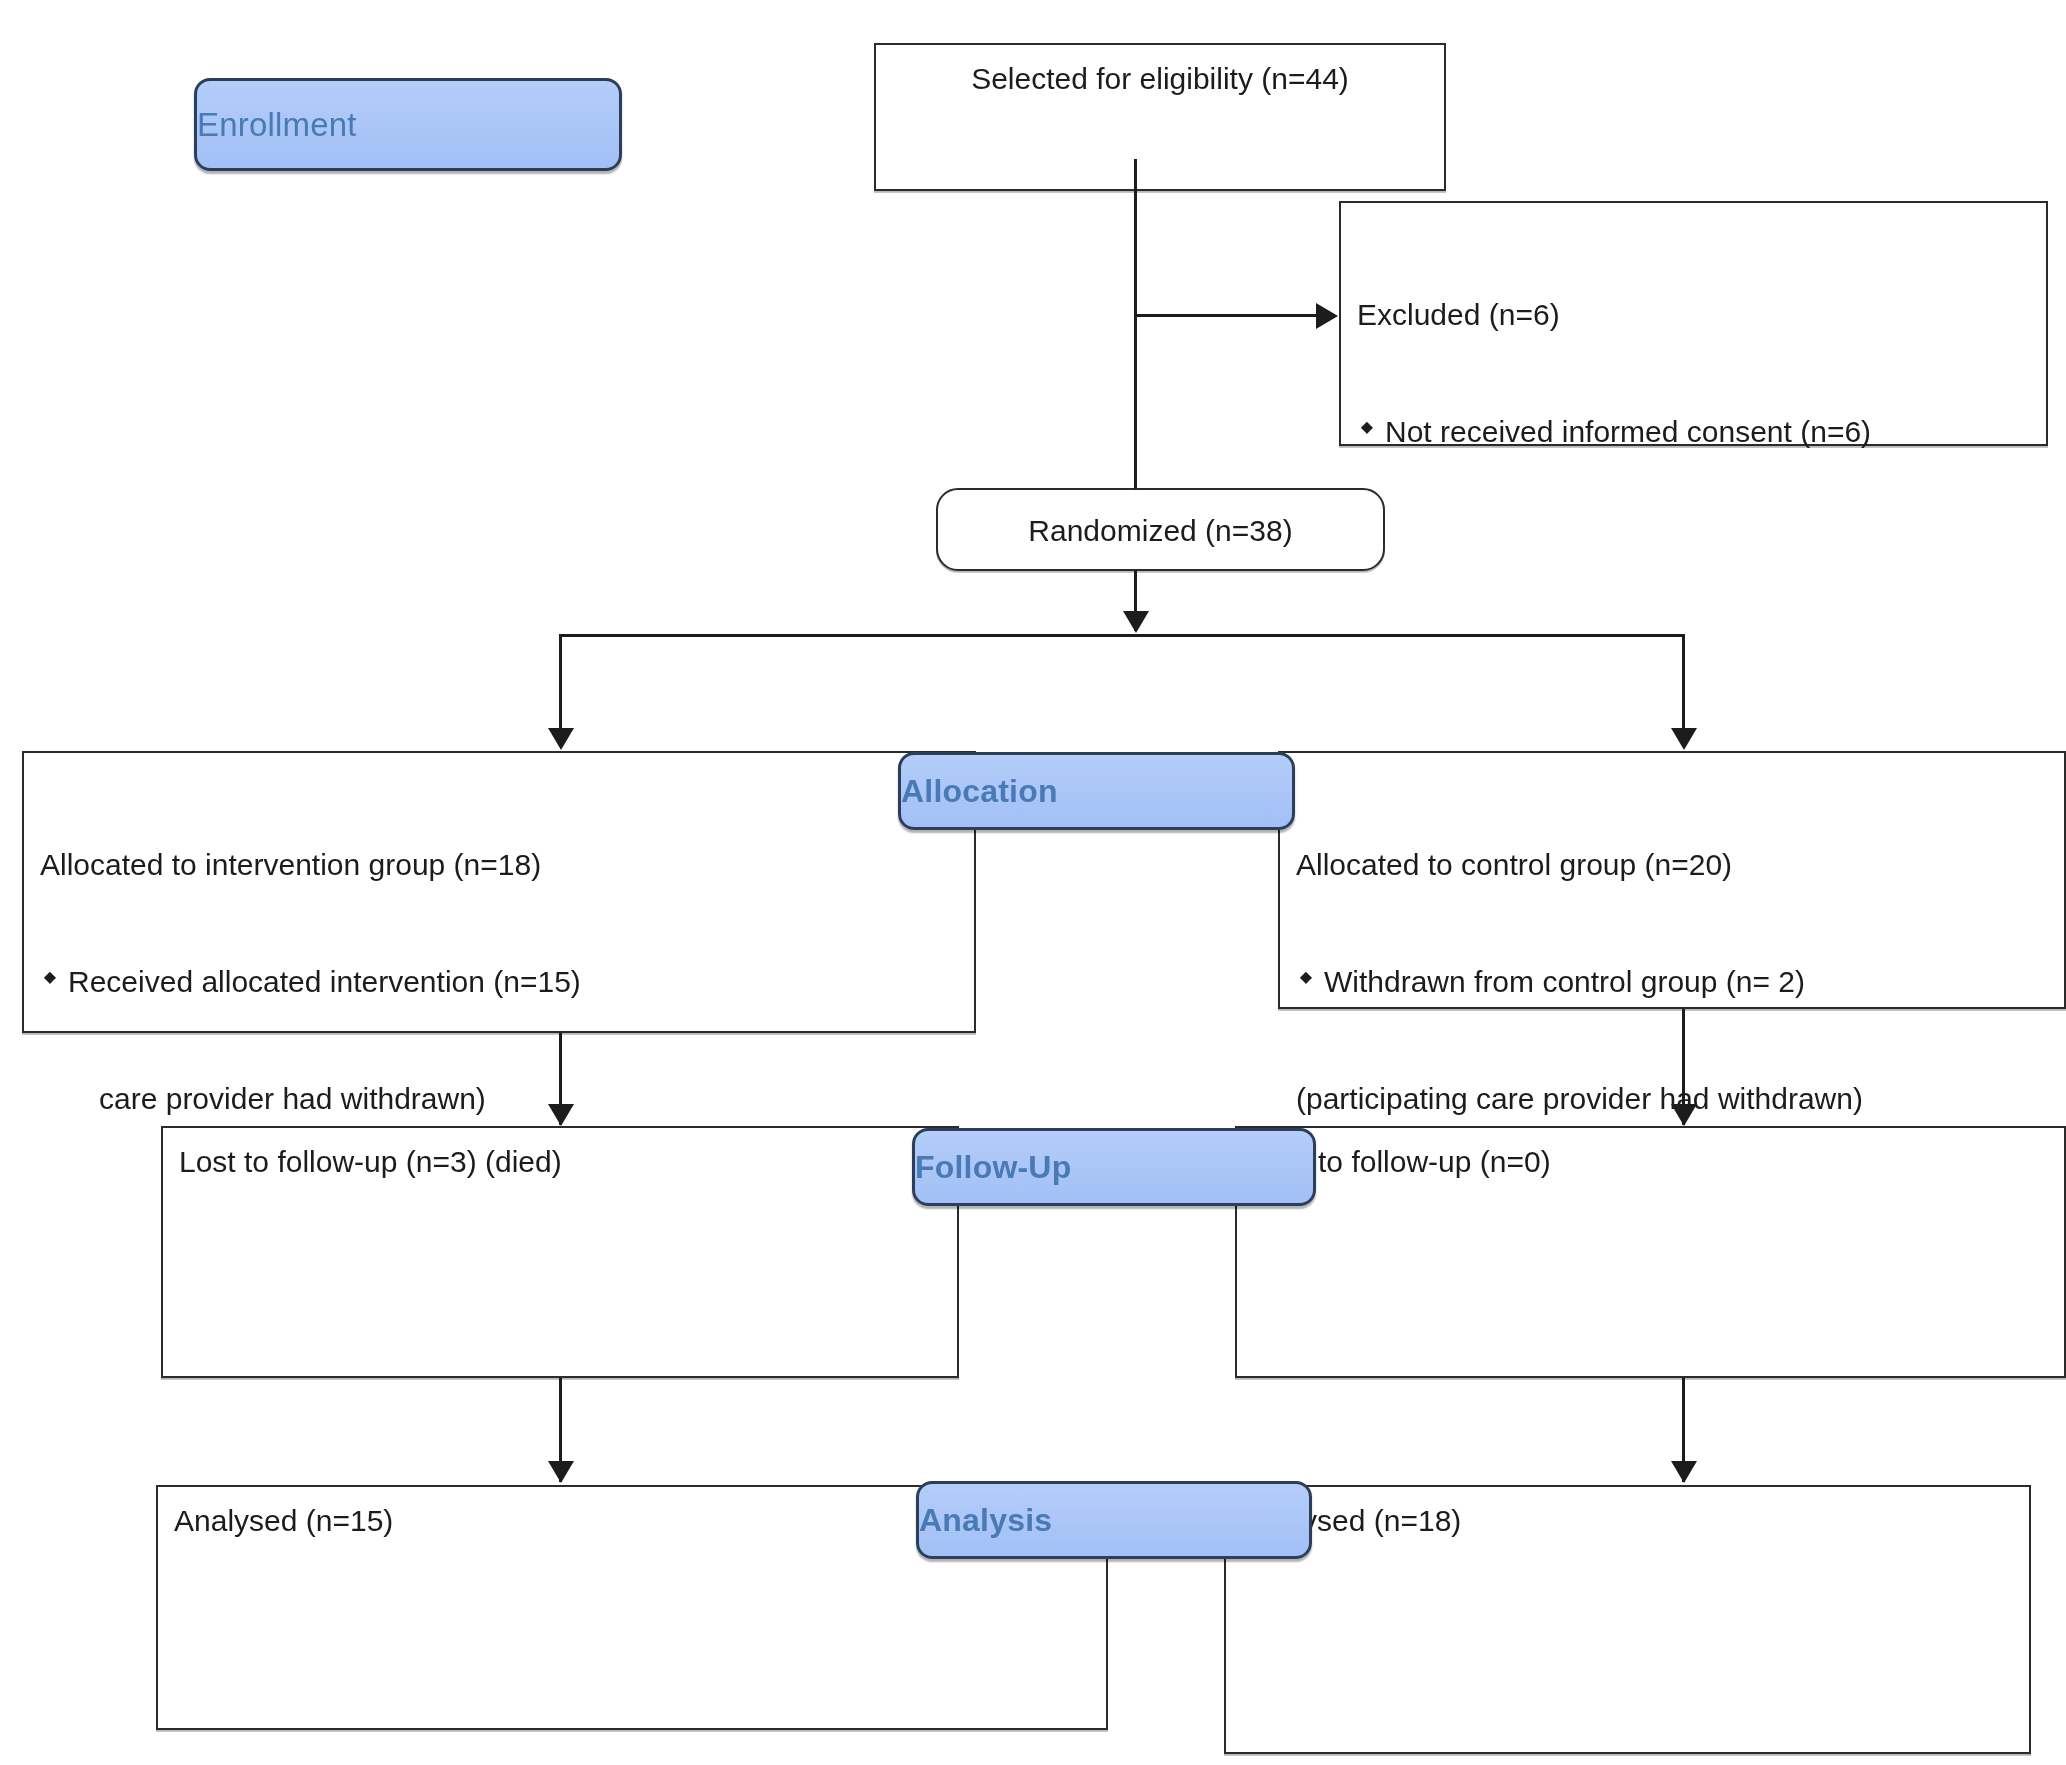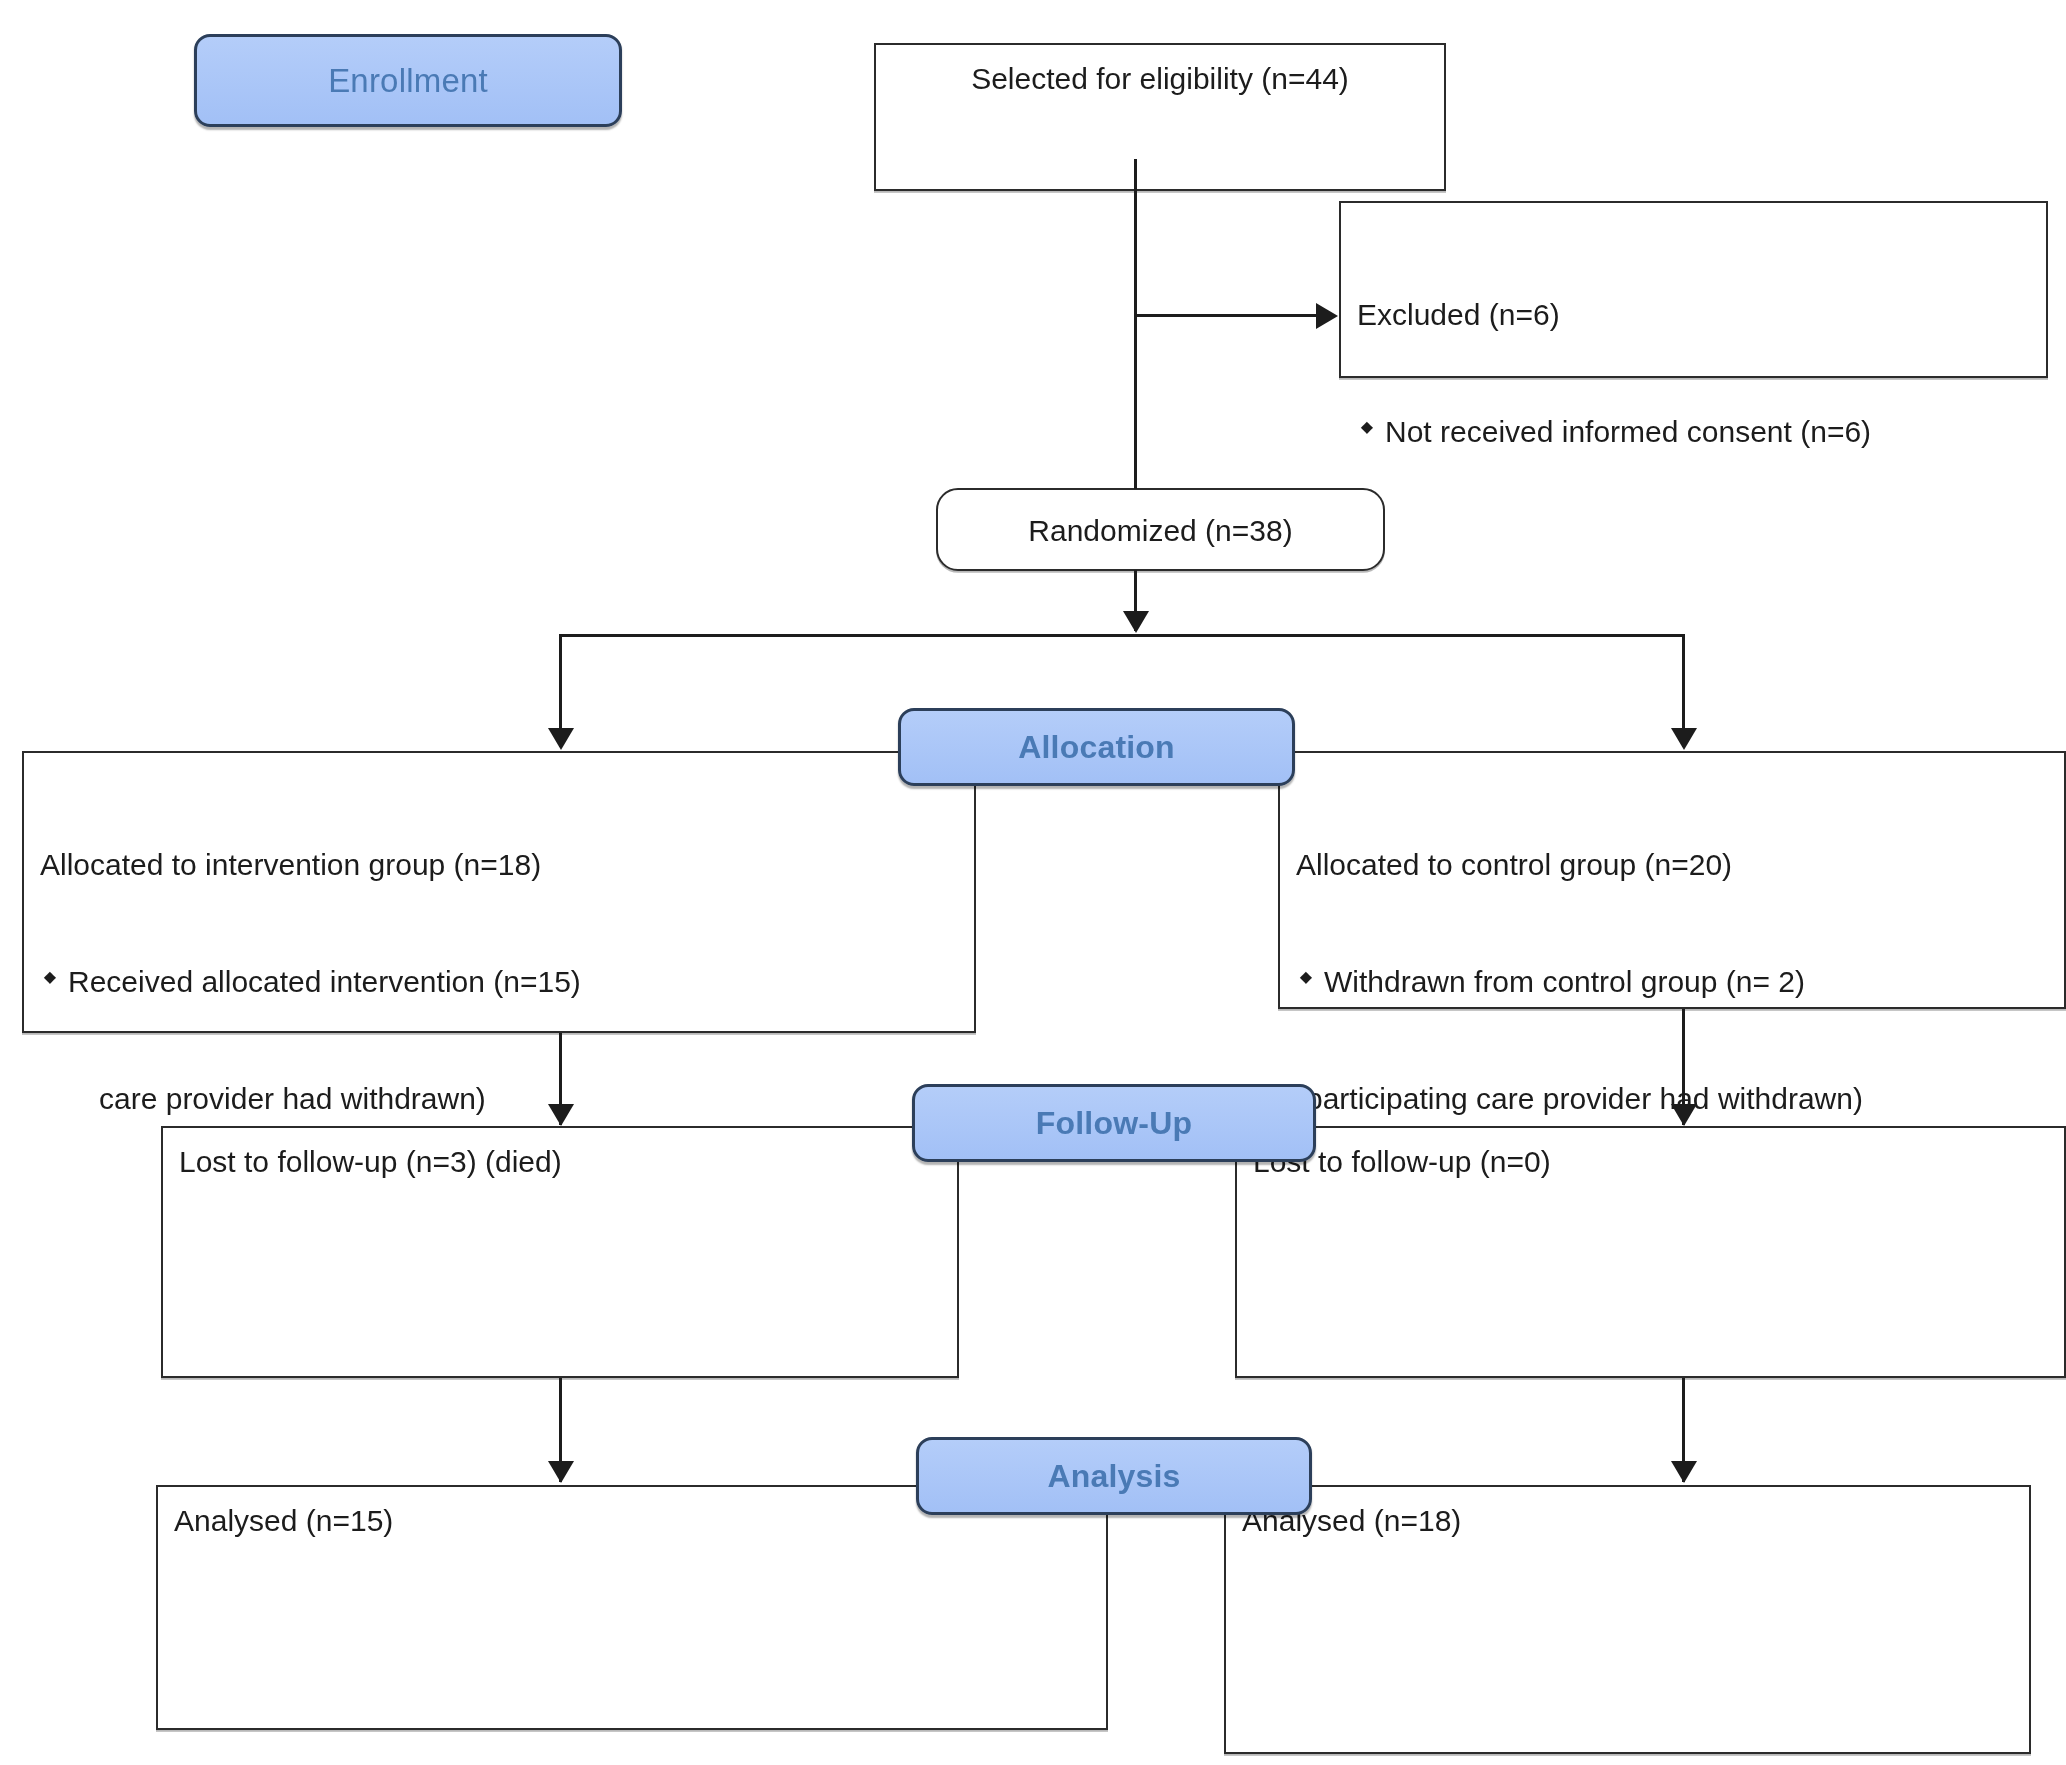--- a/index.html
+++ b/index.html
@@ -60,22 +60,23 @@
   .badge {
     position: absolute;
     background: #a9c6f8;
     background: linear-gradient(180deg, #b4cdf9 0%, #a2c0f6 100%);
     border: 3.1px solid #2c3f5a;
     border-radius: 16px;
     box-sizing: border-box;
     box-shadow: 0 2.4px 1.8px 0 rgba(0,0,0,0.30);
     display: flex;
     align-items: center;
-    justify-content: center;
+    justify-content: flex-start;
     z-index: 40;
+    margin-top: 44px;
   }
   .badge span {
     font-size: 32px;
     font-weight: bold;
     color: #4a7ab5;
     letter-spacing: 0.2px;
   }
   .badge.enroll span { font-weight: normal; font-size: 33px; }
   
   .vline {
@@ -118,21 +119,21 @@
 
   <div class="box center" style="left:874px; top:43px; width:572px; height:148px;">
     <div class="txt">Selected for eligibility (n=44)</div>
   </div>
 
   <div class="vline" style="left:1134px; top:159px; height:330px;"></div>
 
   <div class="hline" style="left:1134px; top:314px; width:183px;"></div>
   <div class="arrow-right" style="left:1316px; top:303px;"></div>
 
-  <div class="box" style="left:1339px; top:201px; width:709px; height:177px;">
+  <div class="box" style="left:1339px; top:201px; width:709px; height:245px;">
     <div class="txt">
       <span class="plain-line">Excluded (n=6)</span>
       <span class="bullet-line">Not received informed consent (n=6)</span>
     </div>
   </div>
 
   <div class="box center" style="left:936px; top:488px; width:449px; height:83px;border-radius:22px;">
     <div class="txt" style="top:21px;">Randomized (n=38)</div>
   </div>
 

